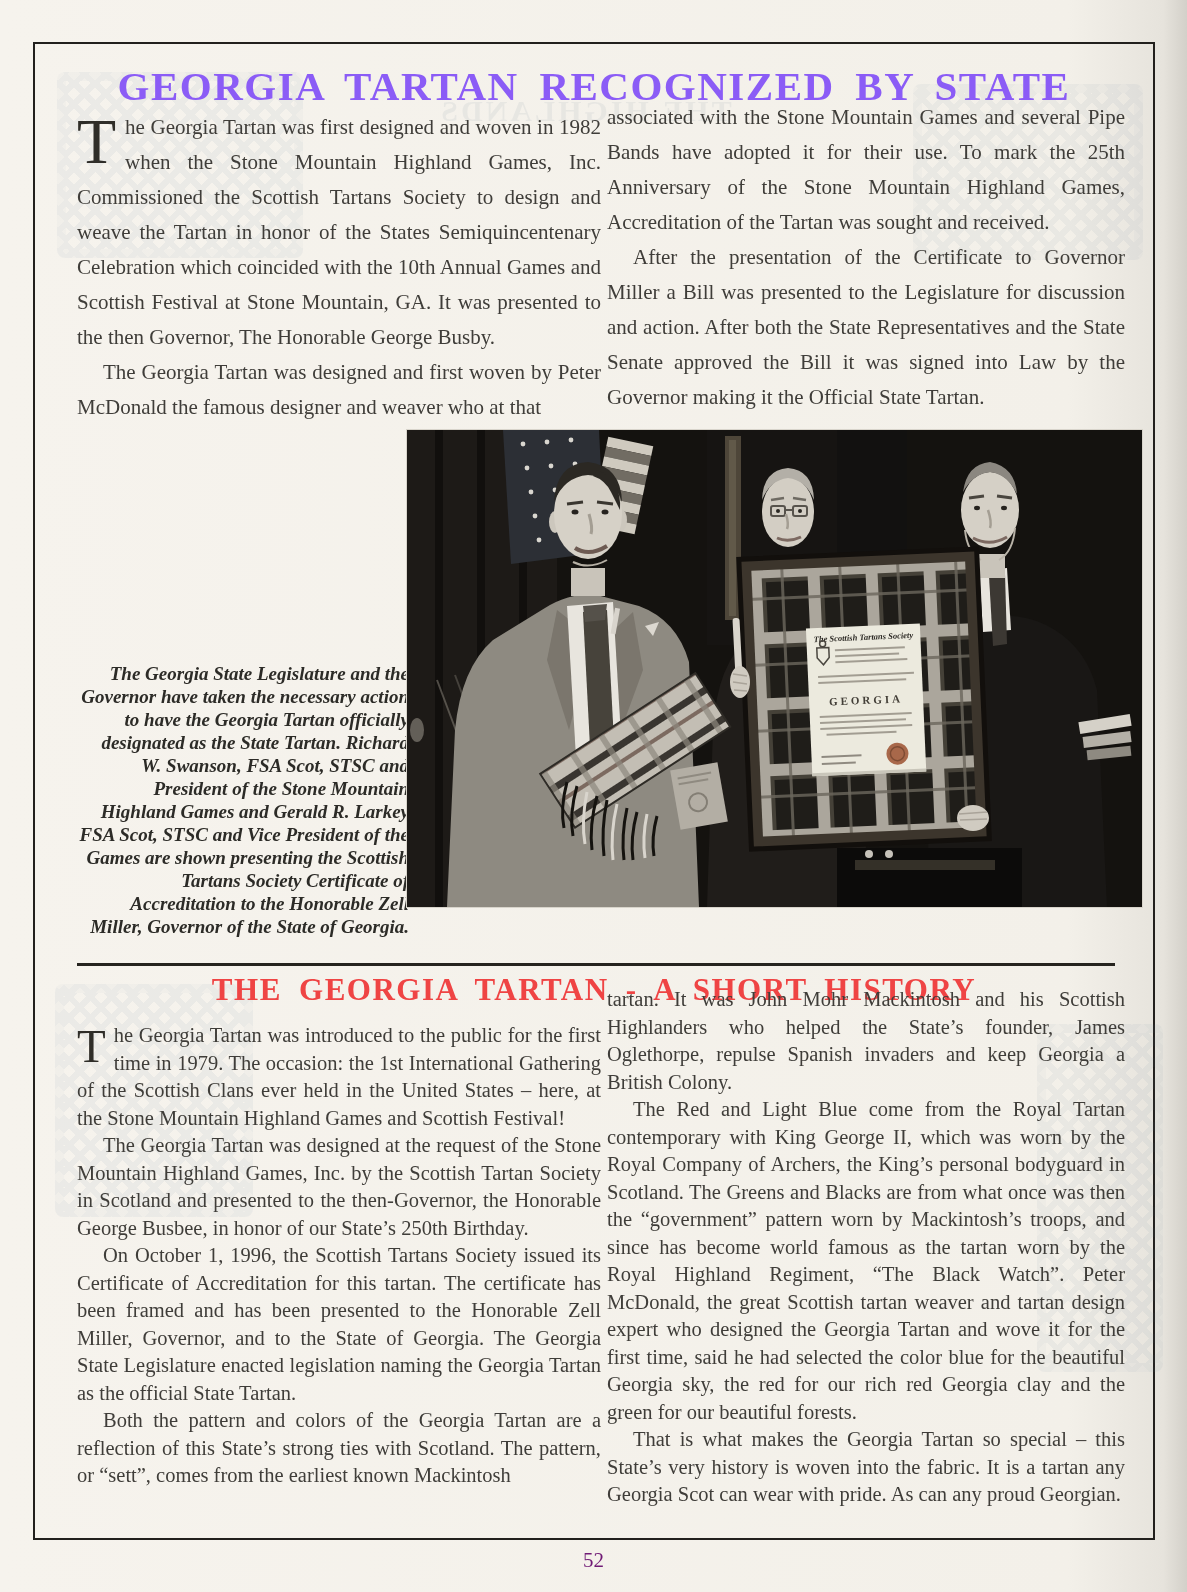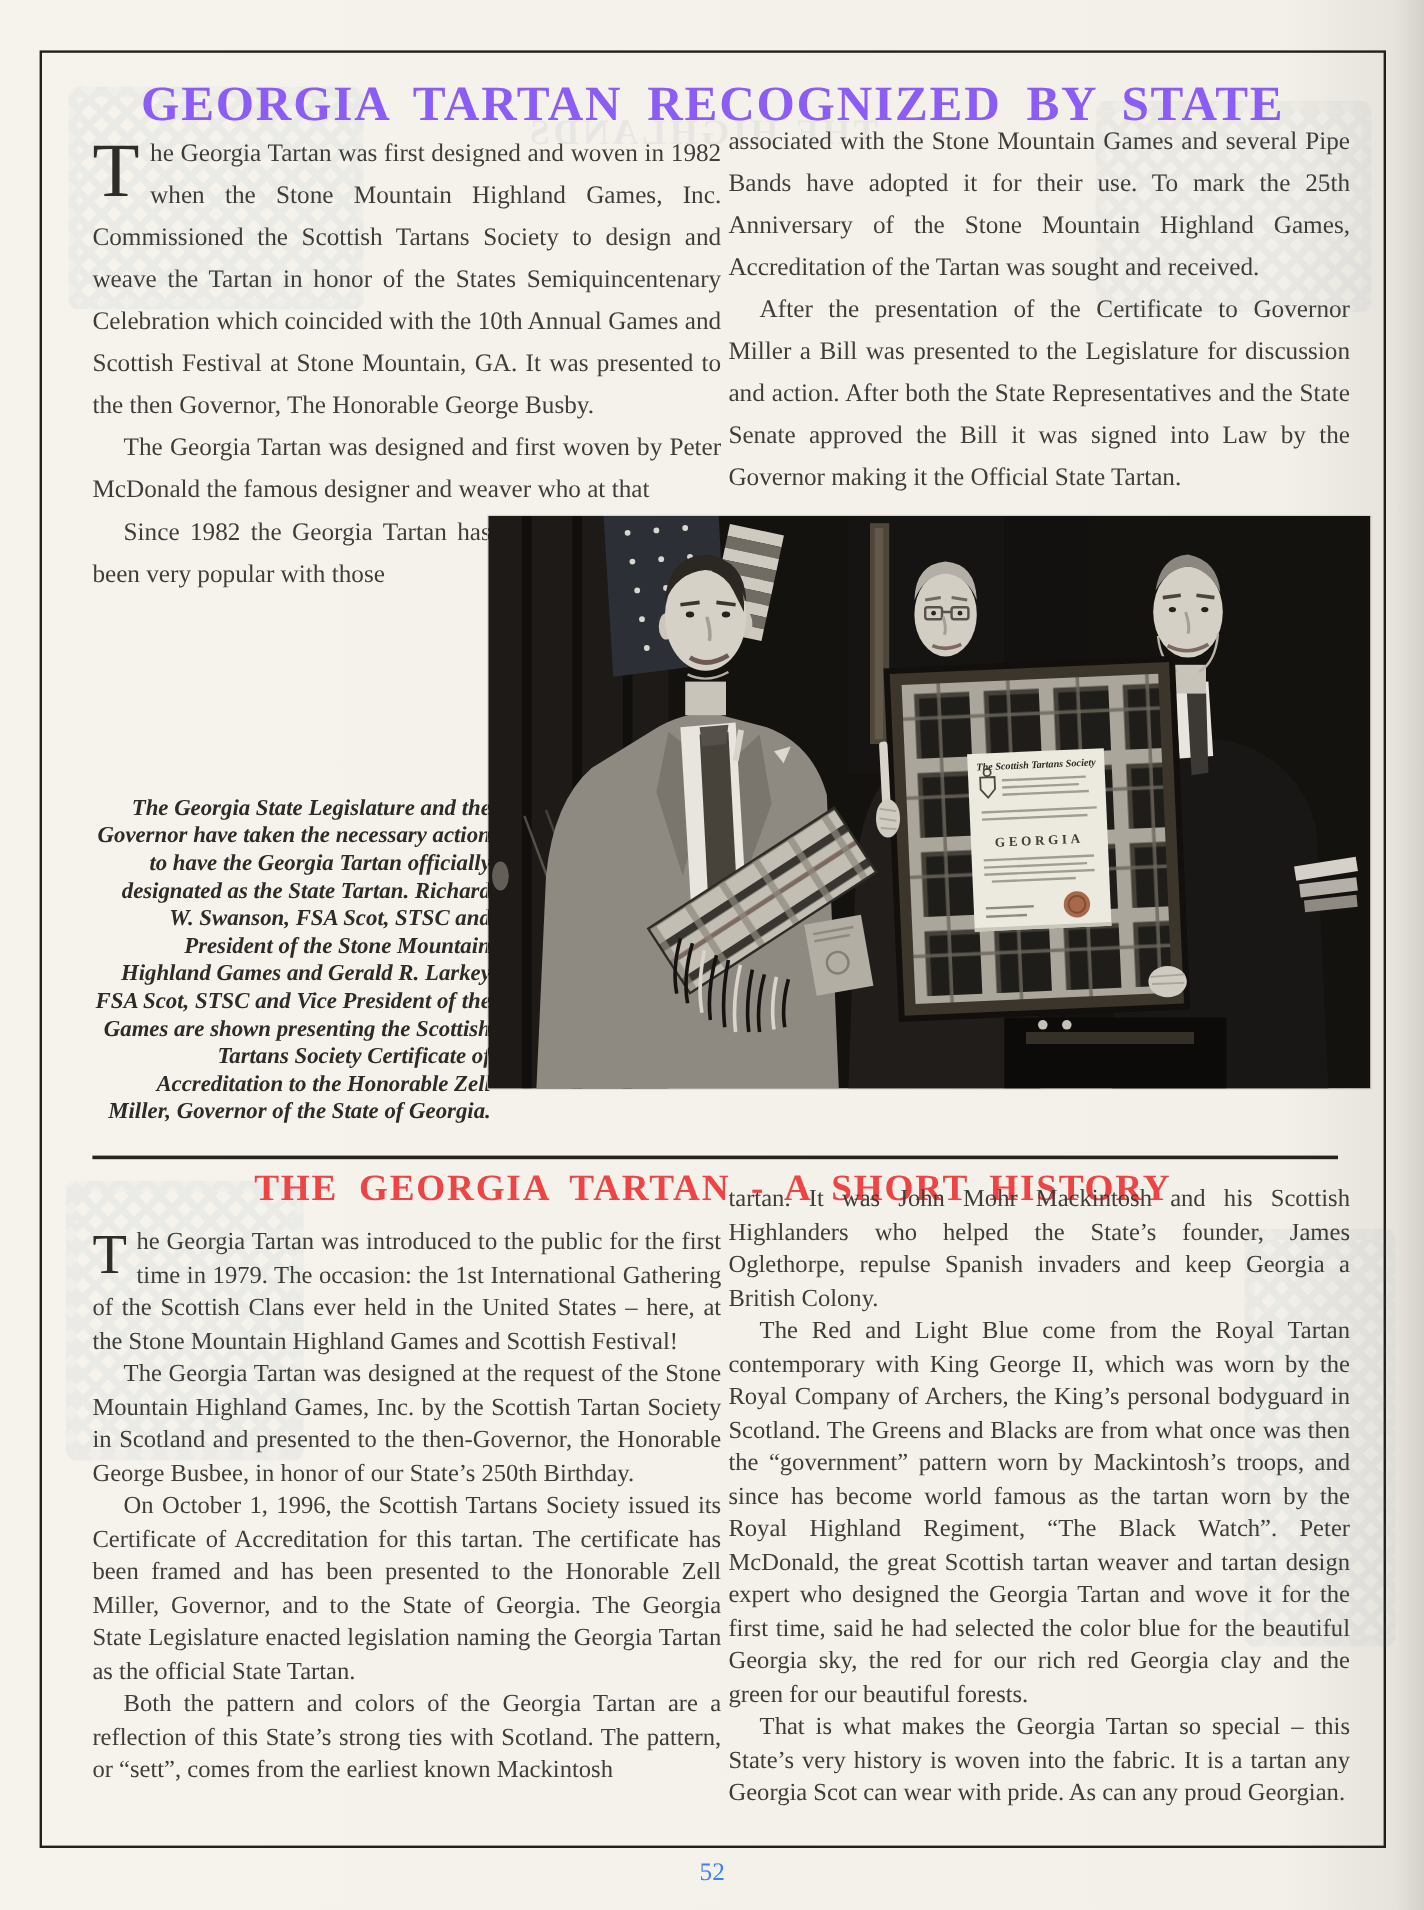--- a/index.html
+++ b/index.html
@@ -46,21 +46,21 @@
     font-style:italic;font-weight:bold;font-size:19px;line-height:23px;
     color:#2c2b27;text-align:right;
   }
   .divider{position:absolute;left:42px;top:919px;width:1038px;height:3px;background:#26241f;}
   .photo{
     position:absolute;left:372px;top:386px;width:735px;height:477px;
     box-shadow:0 0 0 1px #d8d4cb;
   }
   .pageno{
     position:absolute;left:0;top:1548px;width:1187px;text-align:center;
-    font-size:21px;color:#3b82f6;
+    font-size:21px;color:#701a75;
   }
 </style>
 </head>
 <body>
 
 <div class="frame">
 
   <div class="knot" style="left:22px;top:28px;width:228px;height:168px;"></div>
   <div class="knot" style="left:878px;top:40px;width:212px;height:158px;"></div>
   <div class="knot" style="left:1002px;top:980px;width:108px;height:330px;"></div>
@@ -74,21 +74,20 @@
     <p><span class="dropcap">T</span><span>he Georgia Tartan was first designed and woven in 1982 when the Stone Mountain Highland Games, Inc. Commissioned the Scottish Tartans Society to design and weave the Tartan in honor of the States Semiquincentenary Celebration which coincided with the 10th Annual Games and Scottish Festival at Stone Mountain, GA. It was presented to the then Governor, The Honorable George Busby.</span></p>
     <p class="indent">The Georgia Tartan was designed and first woven by Peter McDonald the famous designer and weaver who at that</p>
   </div>
 
   <div class="col top-size" style="left:572px;top:56px;width:518px;">
     <p>associated with the Stone Mountain Games and several Pipe Bands have adopted it for their use. To mark the 25th Anniversary of the Stone Mountain Highland Games, Accreditation of the Tartan was sought and received.</p>
     <p class="indent">After the presentation of the Certificate to Governor Miller a Bill was presented to the Legislature for discussion and action. After both the State Representatives and the State Senate approved the Bill it was signed into Law by the Governor making it the Official State Tartan.</p>
   </div>
 
   <div class="col top-size" style="left:42px;top:382px;width:332px;">
-    <p class="indent">Since 1982 the Georgia Tartan has been very popular with those</p>
   </div>
 
   <div class="caption">The Georgia State Legislature and the Governor have taken the necessary action to have the Georgia Tartan officially designated as the State Tartan. Richard W. Swanson, FSA Scot, STSC and President of the Stone Mountain Highland Games and Gerald R. Larkey FSA Scot, STSC and Vice President of the Games are shown presenting the Scottish Tartans Society Certificate of Accreditation to the Honorable Zell Miller, Governor of the State of Georgia.</div>
 
   <div class="photo">
     <svg viewBox="0 0 735 477" width="735" height="477" xmlns="http://www.w3.org/2000/svg">
       <defs>
         <pattern id="tartanMat" width="58" height="66" patternUnits="userSpaceOnUse">
           <rect width="58" height="66" fill="#454138"></rect>
           <rect x="16" y="16" width="42" height="50" fill="#1f1d19"></rect>

